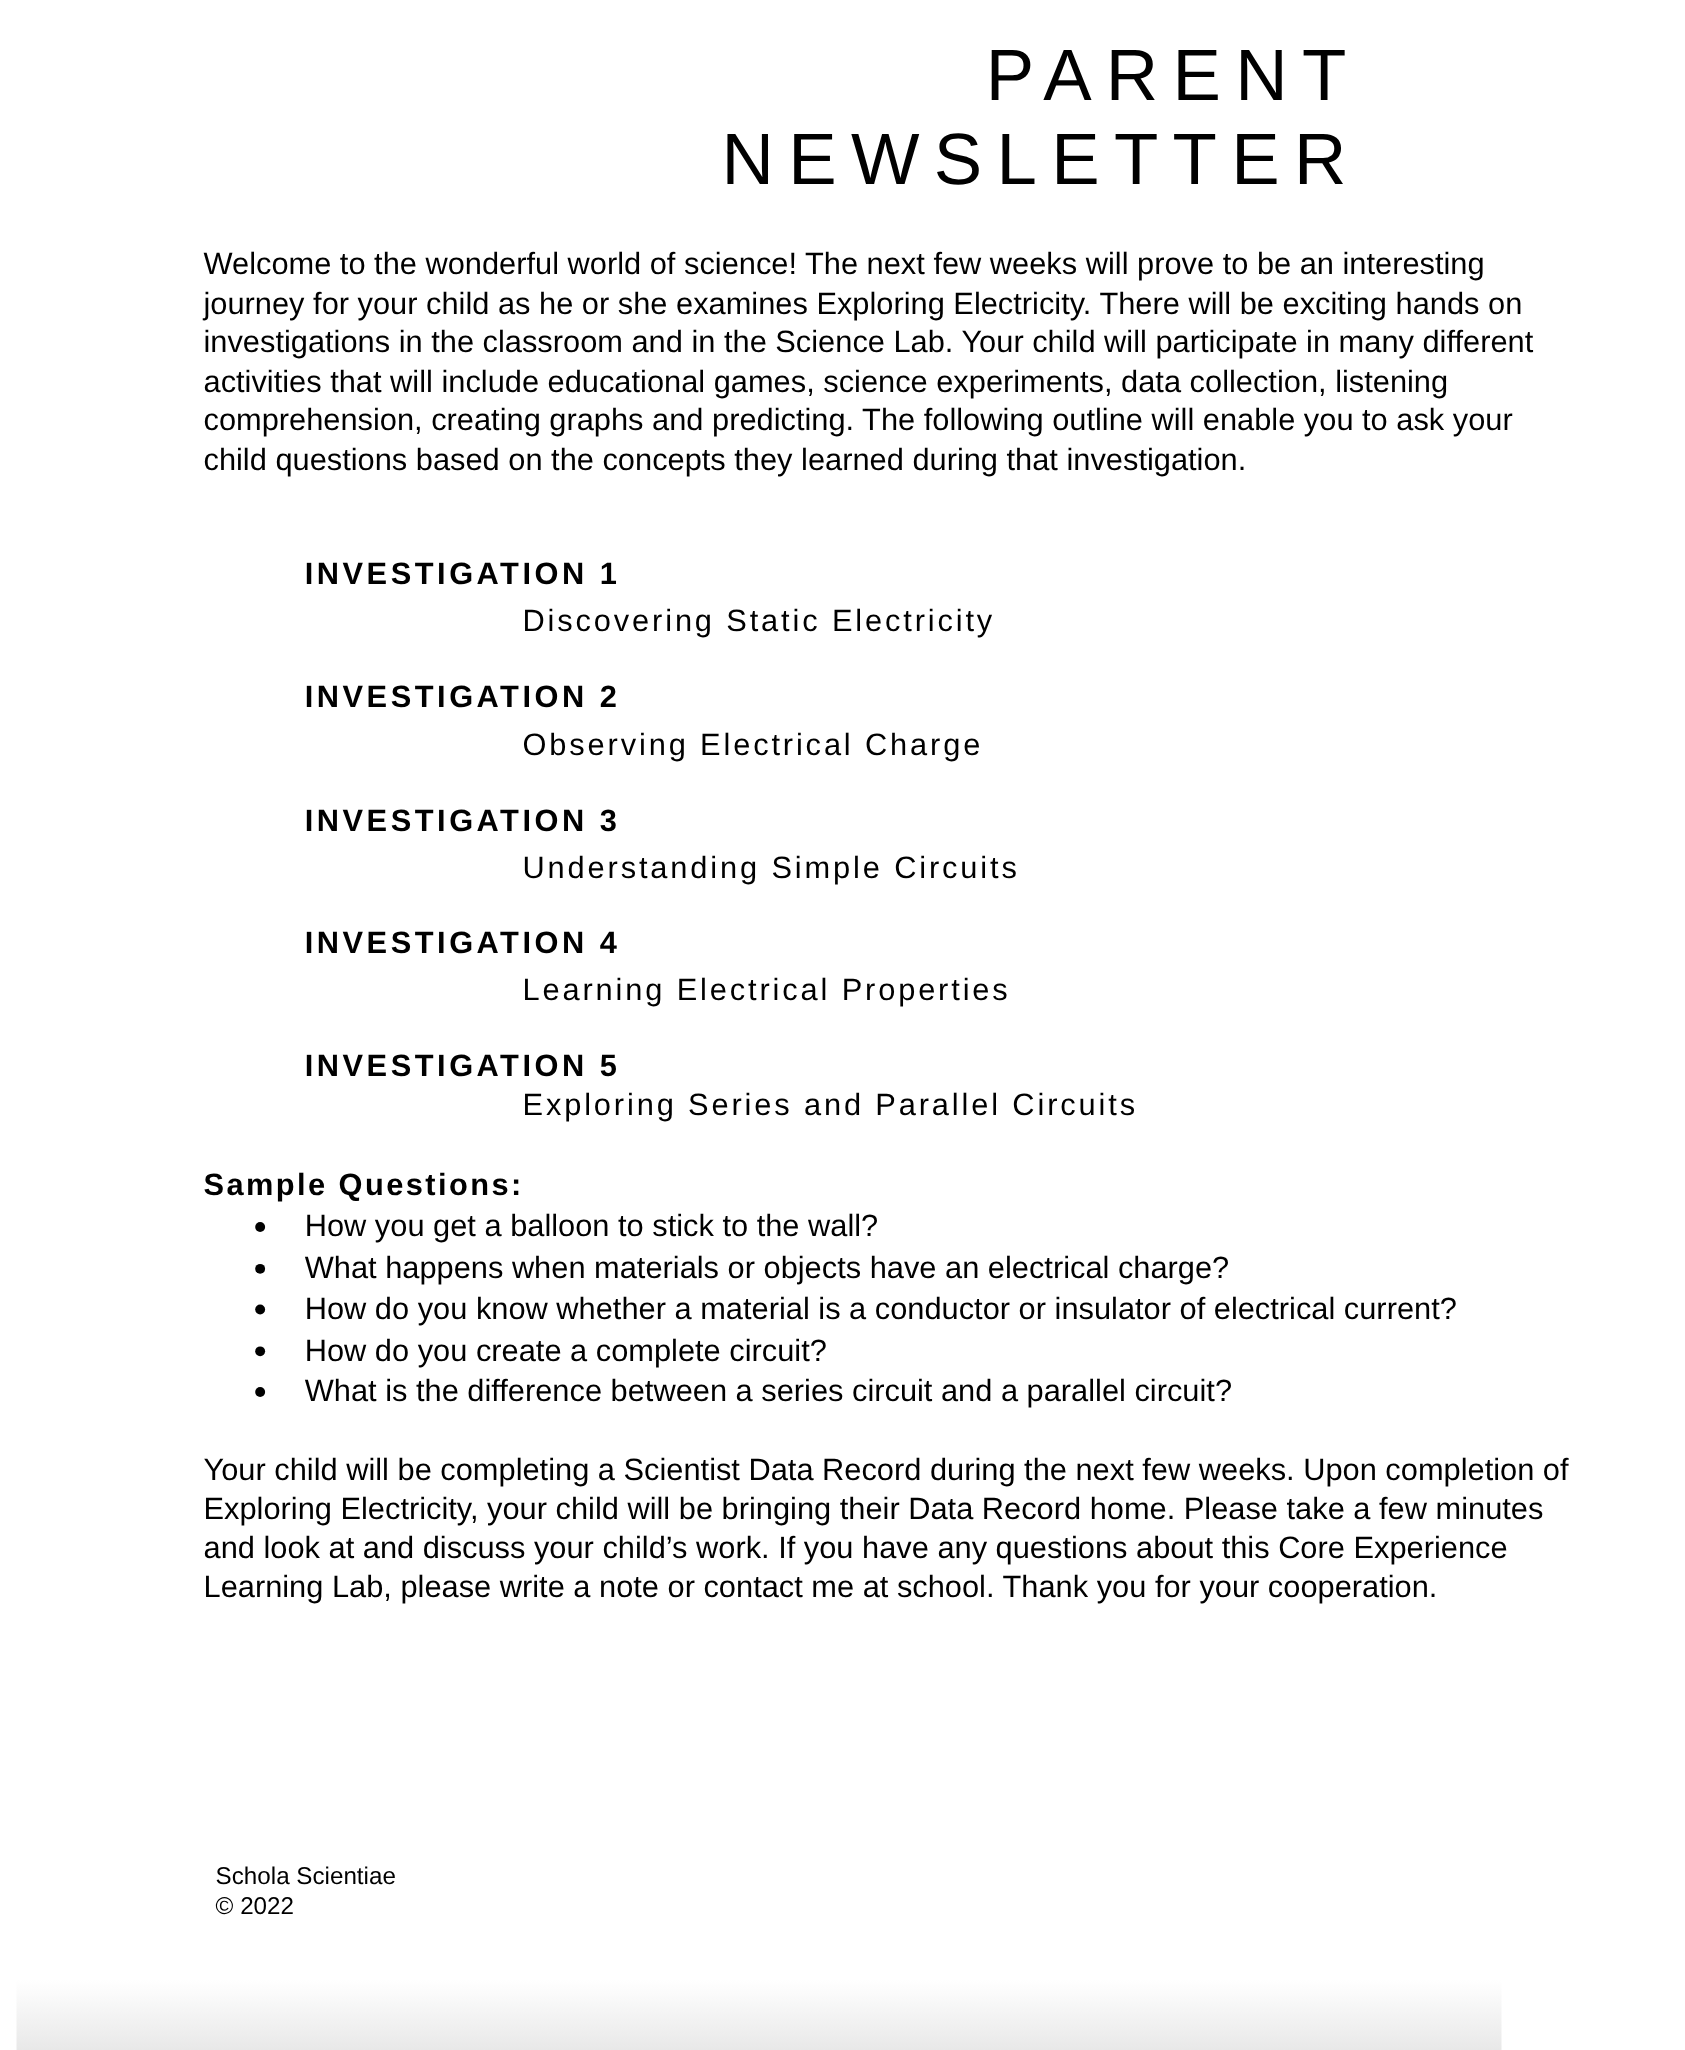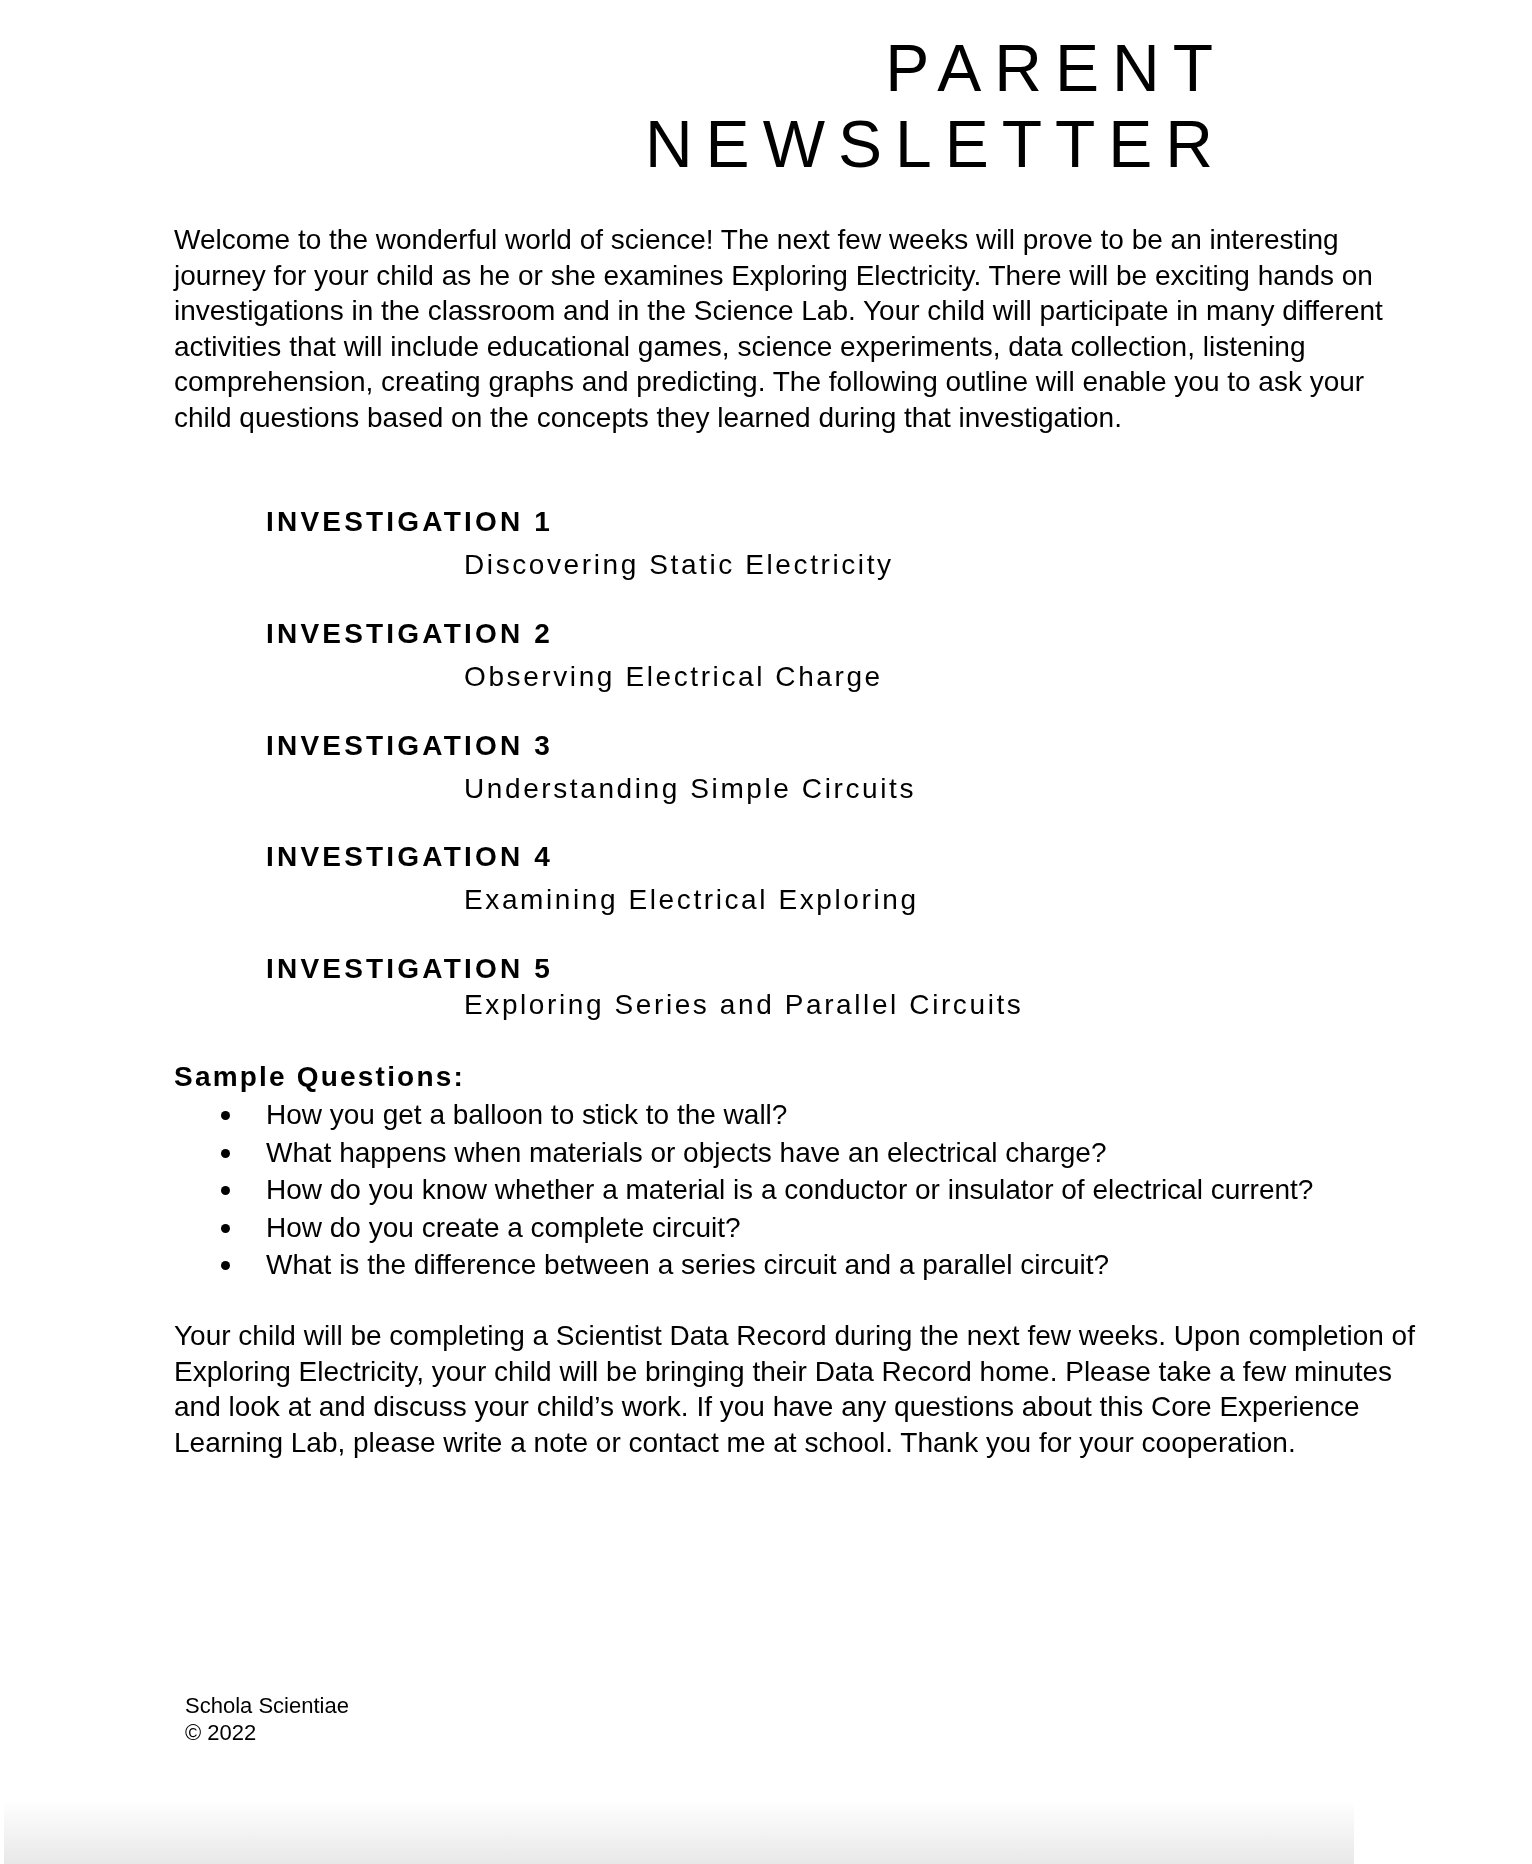--- a/index.html
+++ b/index.html
@@ -1,21 +1,21 @@
 <!DOCTYPE html>
 <html><head>
 <meta charset="utf-8">
 <style>
   html, body { margin:0; padding:0; }
   body {
     width:1532px; height:1864px; position:relative; overflow:hidden;
     background:#ffffff; color:#000000;
     font-family:"Liberation Sans", sans-serif;
   }
-  .page { position:absolute; left:4px; top:0; width:1350px; height:1864px; }
+  .page { position:absolute; left:15px; top:0; width:1350px; height:1864px; }
   .title {
     position:absolute; right:128px; top:30px; margin:0;
     font-weight:normal; text-align:right;
     font-size:66px; line-height:76px; letter-spacing:13px;
   }
   .title span { display:block; }
   .intro {
     position:absolute; left:170px; top:222px; width:1250px; margin:0;
     font-size:28px; line-height:35.5px;
   }
@@ -77,21 +77,21 @@
     <p class="inv-s gap1">Observing Electrical Charge</p>
   </div>
 
   <div class="inv" style="top:729px;">
     <p class="inv-h">INVESTIGATION 3</p>
     <p class="inv-s gap1">Understanding Simple Circuits</p>
   </div>
 
   <div class="inv" style="top:840px;">
     <p class="inv-h">INVESTIGATION 4</p>
-    <p class="inv-s gap1">Examining Electrical Exploring</p>
+    <p class="inv-s gap1">Learning Electrical Properties</p>
   </div>
 
   <div class="inv" style="top:952px;">
     <p class="inv-h">INVESTIGATION 5</p>
     <p class="inv-s gap5">Exploring Series and Parallel Circuits</p>
   </div>
 
   <p class="sq-h">Sample Questions:</p>
 
   <ul class="sq-list">

